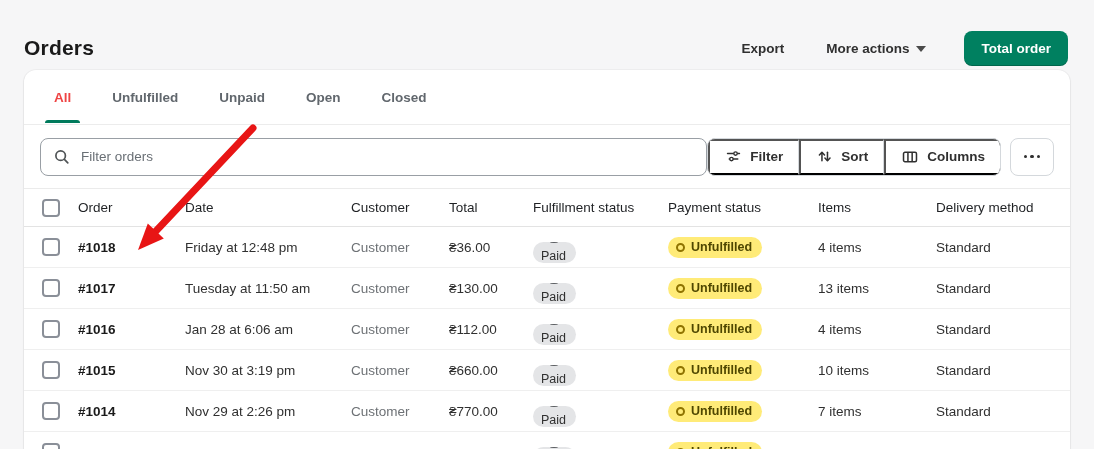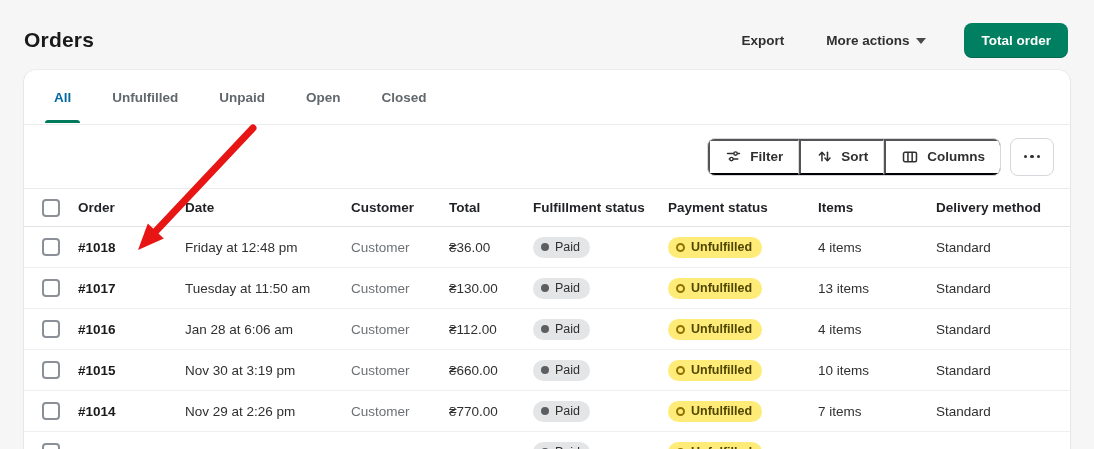--- a/index.html
+++ b/index.html
@@ -10,55 +10,55 @@
   }
   *{box-sizing:border-box;}
   html,body{margin:0;padding:0;}
   body{
     width:1094px;height:449px;overflow:hidden;position:relative;
     background:#f6f6f7;
     font-family:"Liberation Sans","DejaVu Sans",sans-serif;
     -webkit-font-smoothing:antialiased;
   }
   
-  .topbar{position:absolute;top:8px;left:0;right:0;height:64px;display:flex;align-items:center;padding:0 26px 0 24px;}
+  .topbar{position:absolute;top:16px;left:0;right:0;height:64px;display:flex;align-items:center;padding:0 26px 0 24px;}
   .page-title{font-size:21px;font-weight:700;color:#1a1a1a;letter-spacing:.2px;}
   .topbar-actions{margin-left:auto;display:flex;align-items:center;gap:18px;}
   .text-btn{display:flex;align-items:center;gap:7px;font-size:13.5px;font-weight:600;color:#303030;padding:9px 12px;border-radius:8px;cursor:pointer;background:transparent;border:none;}
   .caret{width:0;height:0;border-left:5px solid transparent;border-right:5px solid transparent;border-top:6px solid #4a4a4a;margin-top:1px;}
   .primary-btn{margin-left:8px;background:var(--btn-green);color:#fff;font-size:13.5px;font-weight:600;padding:10px 17px;border-radius:8px;border:none;cursor:pointer;box-shadow:inset 0 -1px 0 rgba(0,0,0,.2);}
   
   .card{position:absolute;left:24px;right:24px;top:70px;height:560px;background:#fff;border-radius:12px;
         box-shadow:0 1px 2px rgba(30,30,30,.12),0 0 0 1px rgba(0,0,0,.03);}
   
   .tabbar{height:55px;display:flex;align-items:stretch;gap:41px;padding:0 30px;border-bottom:1px solid #ececec;}
   .tab{display:flex;align-items:center;font-size:13.5px;font-weight:600;color:#61676d;position:relative;cursor:pointer;}
-  .tab.active{color:#0369a1;}
+  .tab.active{color:#ef4444;}
   .tab.active::after{content:"";position:absolute;left:-9px;right:-9px;bottom:1px;height:3px;border-radius:3px 3px 0 0;background:var(--accent);}
   
   .filter-row{display:flex;align-items:center;height:64px;padding:0 16px;border-bottom:1px solid #ebebeb;}
   .search{flex:0 0 667px;height:38px;border:1px solid #999fa5;border-radius:8px;display:flex;align-items:center;gap:9px;padding:0 12px;background:#fff;}
   .search input{border:none;outline:none;font-size:13.5px;color:#303030;width:100%;background:transparent;font-family:inherit;}
   .search input::placeholder{color:#696f75;}
   .btn-group{margin-left:auto;display:flex;height:38px;border:1px solid #d4d8dc;border-radius:8px;background:#000000;overflow:hidden;}
   .group-btn{display:flex;align-items:center;gap:8px;padding:0 15px;font-size:13.5px;font-weight:600;color:#303030;border-right:1px solid #d4d8dc;background:#fff;cursor:pointer;white-space:nowrap;}
   .group-btn:last-child{border-right:none;}
   .dots-btn{width:44px;height:38px;margin-left:9px;border:1px solid #d4d8dc;border-radius:8px;background:#fff;display:flex;align-items:center;justify-content:center;gap:3px;cursor:pointer;}
   .dots-btn i{width:3.5px;height:3.5px;border-radius:50%;background:#303030;}
   
   .tgrid{display:grid;grid-template-columns:38px 107px 166px 98px 84px 135px 150px 118px 1fr;align-items:center;padding-left:16px;}
-  .table-header{height:38px;border-bottom:1px solid #e3e3e3;font-size:13.5px;font-weight:700;color:#1f2124;}
+  .table-header{height:38px;border-bottom:1px solid #e3e3e3;font-size:13.5px;font-weight:400;color:#1f2124;}
   .row{height:41px;border-bottom:1px solid #efefef;font-size:13.5px;color:#303030;}
   .cell{overflow:hidden;white-space:nowrap;}
   .cell-order{font-weight:600;color:#1a1a1a;}
   .cell-customer{color:#6d7175;}
   .checkbox{width:18px;height:18px;border:2px solid #8a8f98;border-radius:4px;background:#fff;margin-left:2px;cursor:pointer;}
   
   .badge{display:inline-flex;align-items:center;gap:6px;height:21px;padding:0 10px 0 8px;border-radius:11px;font-size:12.5px;font-weight:500;}
-  .badge.gray{background:var(--badge-gray);color:#303030;}
+  .badge.gray{background:var(--badge-gray);color:#303030;flex-direction:column;}
   .badge.gray .dot{width:8px;height:8px;border-radius:50%;background:#5c5f62;}
   .badge.yellow{background:var(--badge-yellow);color:#4f4700;font-weight:600;}
   .badge.yellow .dot{width:9px;height:9px;border-radius:50%;border:2.5px solid #8f7300;background:transparent;}
   
   .ico{flex:0 0 auto;display:block;}
   
   .arrow-overlay{position:absolute;top:0;left:0;width:1094px;height:449px;pointer-events:none;z-index:50;}
 </style>
 </head>
 <body>
@@ -93,20 +93,27 @@
       </div>
     <div class="tab">
         <span>Open</span>
       </div>
     <div class="tab">
         <span>Closed</span>
       </div>
   </div>
 
   <div class="filter-row">
+    <div class="search">
+      <svg class="ico" width="17" height="17" viewBox="0 0 20 20">
+        <circle cx="9" cy="9" r="5.6" fill="none" stroke="#4f5355" stroke-width="2"></circle>
+        <line x1="13.4" y1="13.4" x2="17.4" y2="17.4" stroke="#4f5355" stroke-width="2" stroke-linecap="round"></line>
+      </svg>
+      <input type="text" placeholder="Filter orders" style="">
+    </div>
 
     <div class="btn-group">
       <button class="group-btn">
         <svg class="ico" width="17" height="17" viewBox="0 0 20 20">
           <line x1="3" y1="6.5" x2="17" y2="6.5" stroke="#303030" stroke-width="1.8" stroke-linecap="round"></line>
           <line x1="5" y1="13" x2="15" y2="13" stroke="#303030" stroke-width="1.8" stroke-linecap="round"></line>
           <circle cx="12.4" cy="6.5" r="2" fill="#fff" stroke="#303030" stroke-width="1.6"></circle>
           <circle cx="7.6" cy="13" r="2" fill="#fff" stroke="#303030" stroke-width="1.6"></circle>
         </svg>
         <span>Filter</span>

